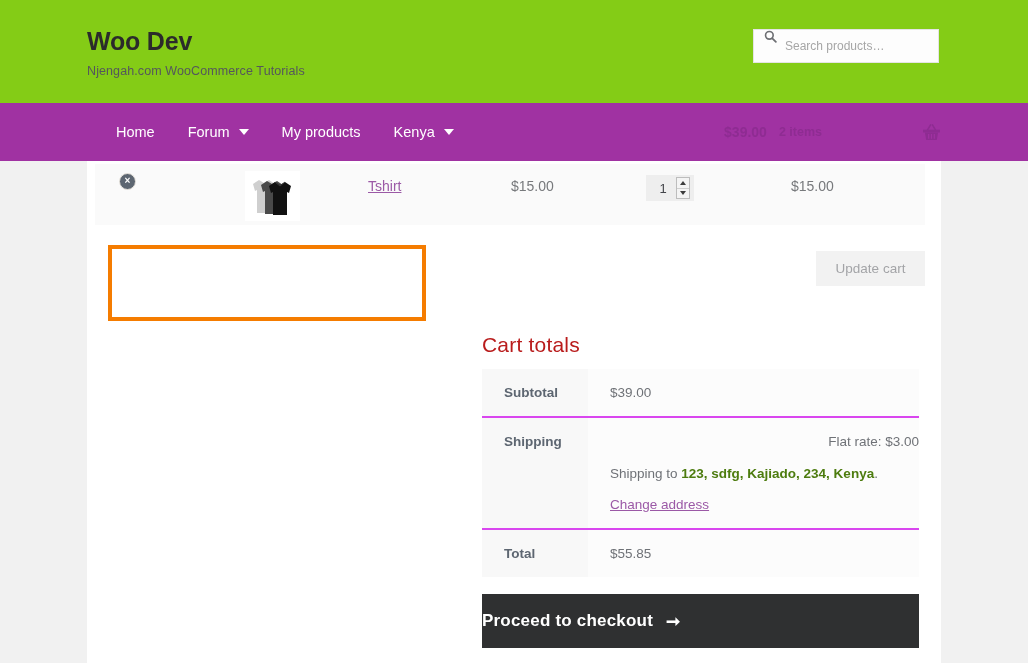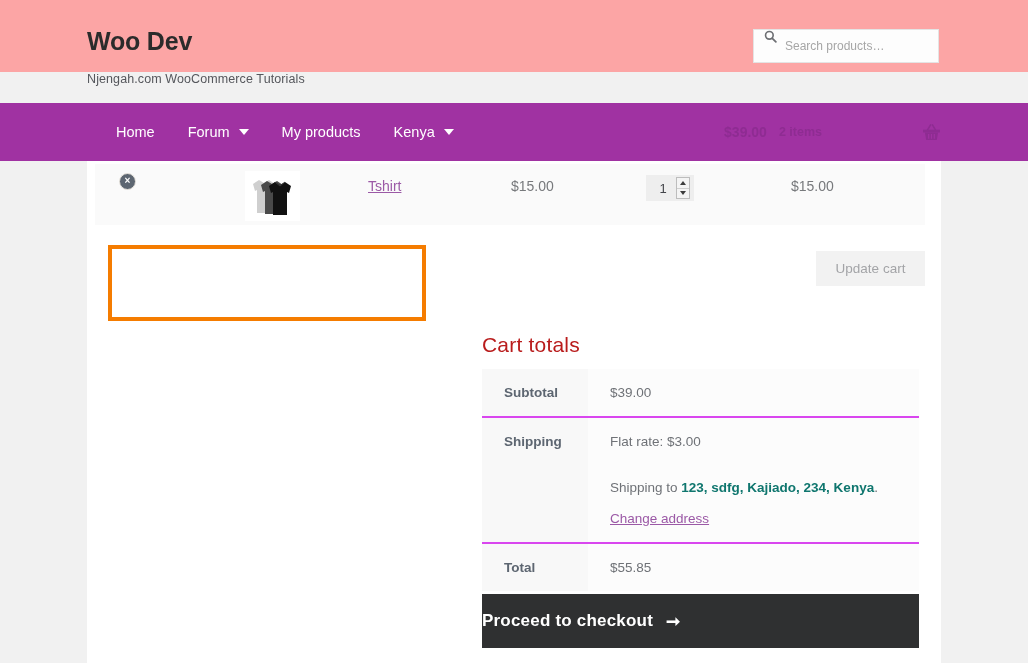--- a/index.html
+++ b/index.html
@@ -22,41 +22,41 @@
     width: 1028px;
     height: 663px;
     background: #f1f1f1;
   }
 
   
   .site-header {
     position: absolute;
     top: 0; left: 0;
     width: 1028px;
-    height: 72px;
-    background: #fca5a5;
+    height: 103px;
+    background: #84cc16;
     padding-left: 8px;
   }
 
   .brand-block {
     position: absolute;
     left: 87px;
     top: 28px;
   }
 
   .site-title {
     font-size: 25px;
     font-weight: bold;
     color: #2b2b2b;
     letter-spacing: -0.2px;
     line-height: 1.1;
   }
 
   .site-tagline {
-    margin-top: 16px;
+    margin-top: 8px;
     font-size: 12.5px;
     color: #55575c;
     letter-spacing: 0.1px;
   }
 
   .search-form {
     position: absolute;
     left: 753px;
     top: 29px;
     width: 186px;
@@ -352,23 +352,23 @@
     font-size: 13.5px;
     color: #6f7277;
     padding: 16px 0 16px 22px;
     vertical-align: top;
     border-bottom: 1px solid #f0f0f0;
   }
 
   .totals-table tr:last-child th,
   .totals-table tr:last-child td { border-bottom: none; }
 
-  .shipping-rate { margin-bottom: 31px; }
+  .shipping-rate { margin-bottom: 17px; text-align: right; }
   .shipping-to { margin-bottom: 16px; }
-  .shipping-to b { color: #0f766e; }
+  .shipping-to b { color: #4d7c0f; }
 
   .change-address {
     color: #9b59a6;
     text-decoration: underline;
     font-size: 13.5px;
     cursor: pointer;
   }
 
   .checkout-btn {
     position: absolute;

